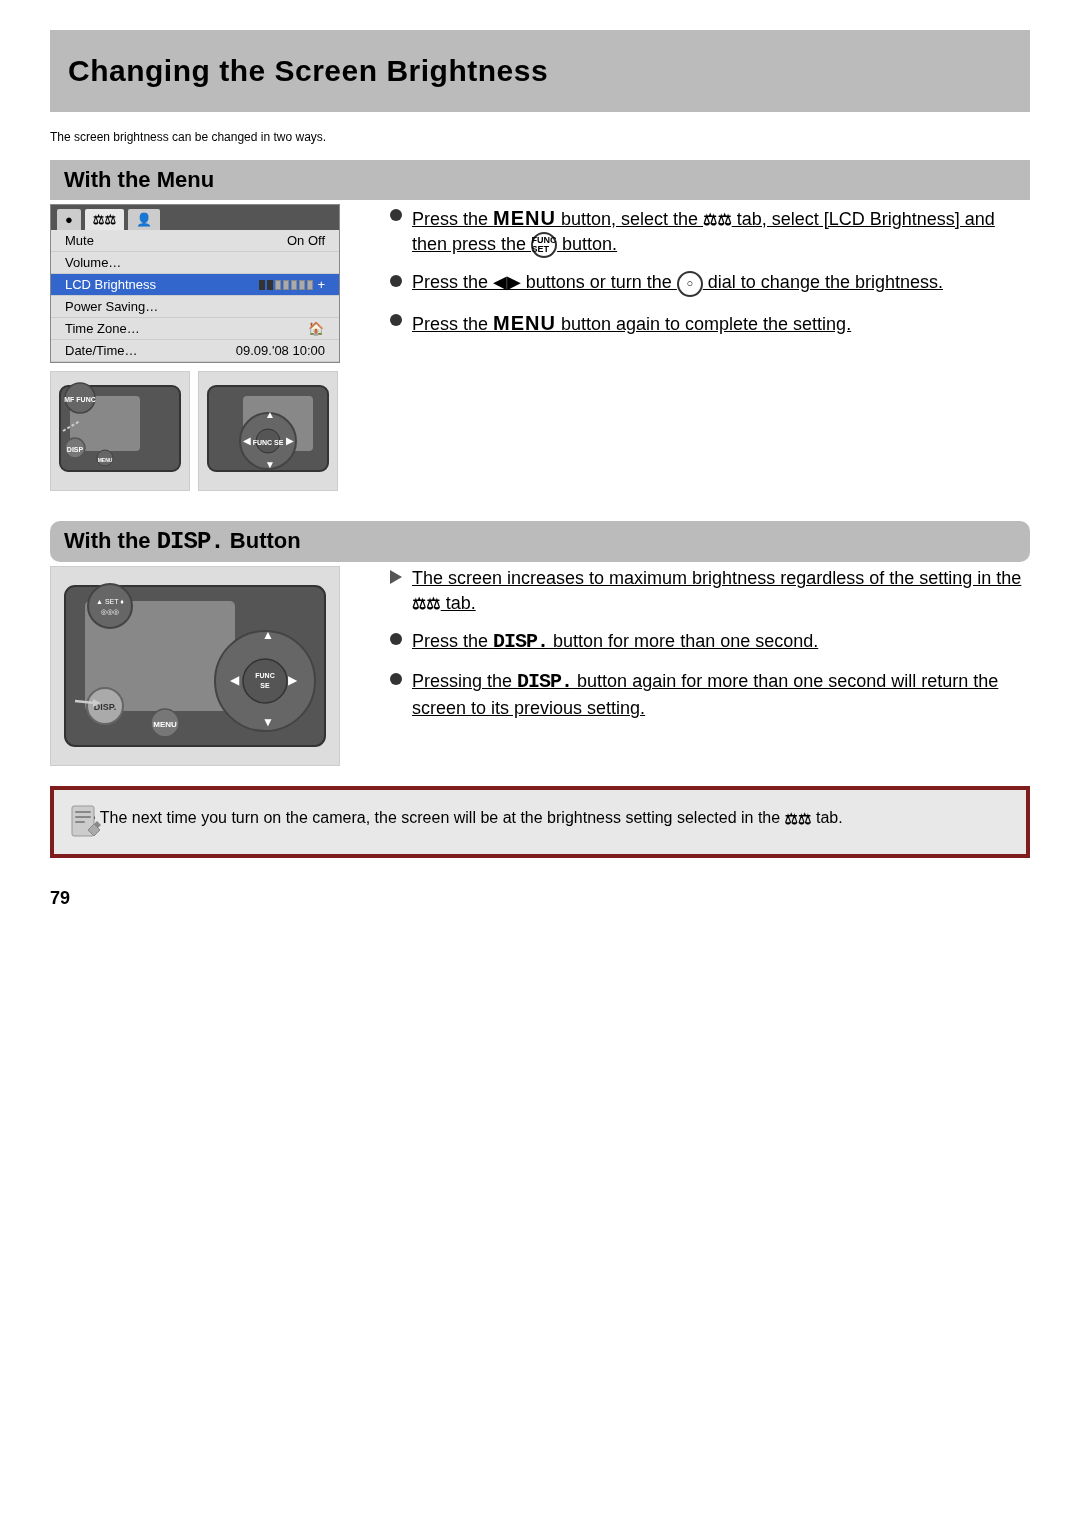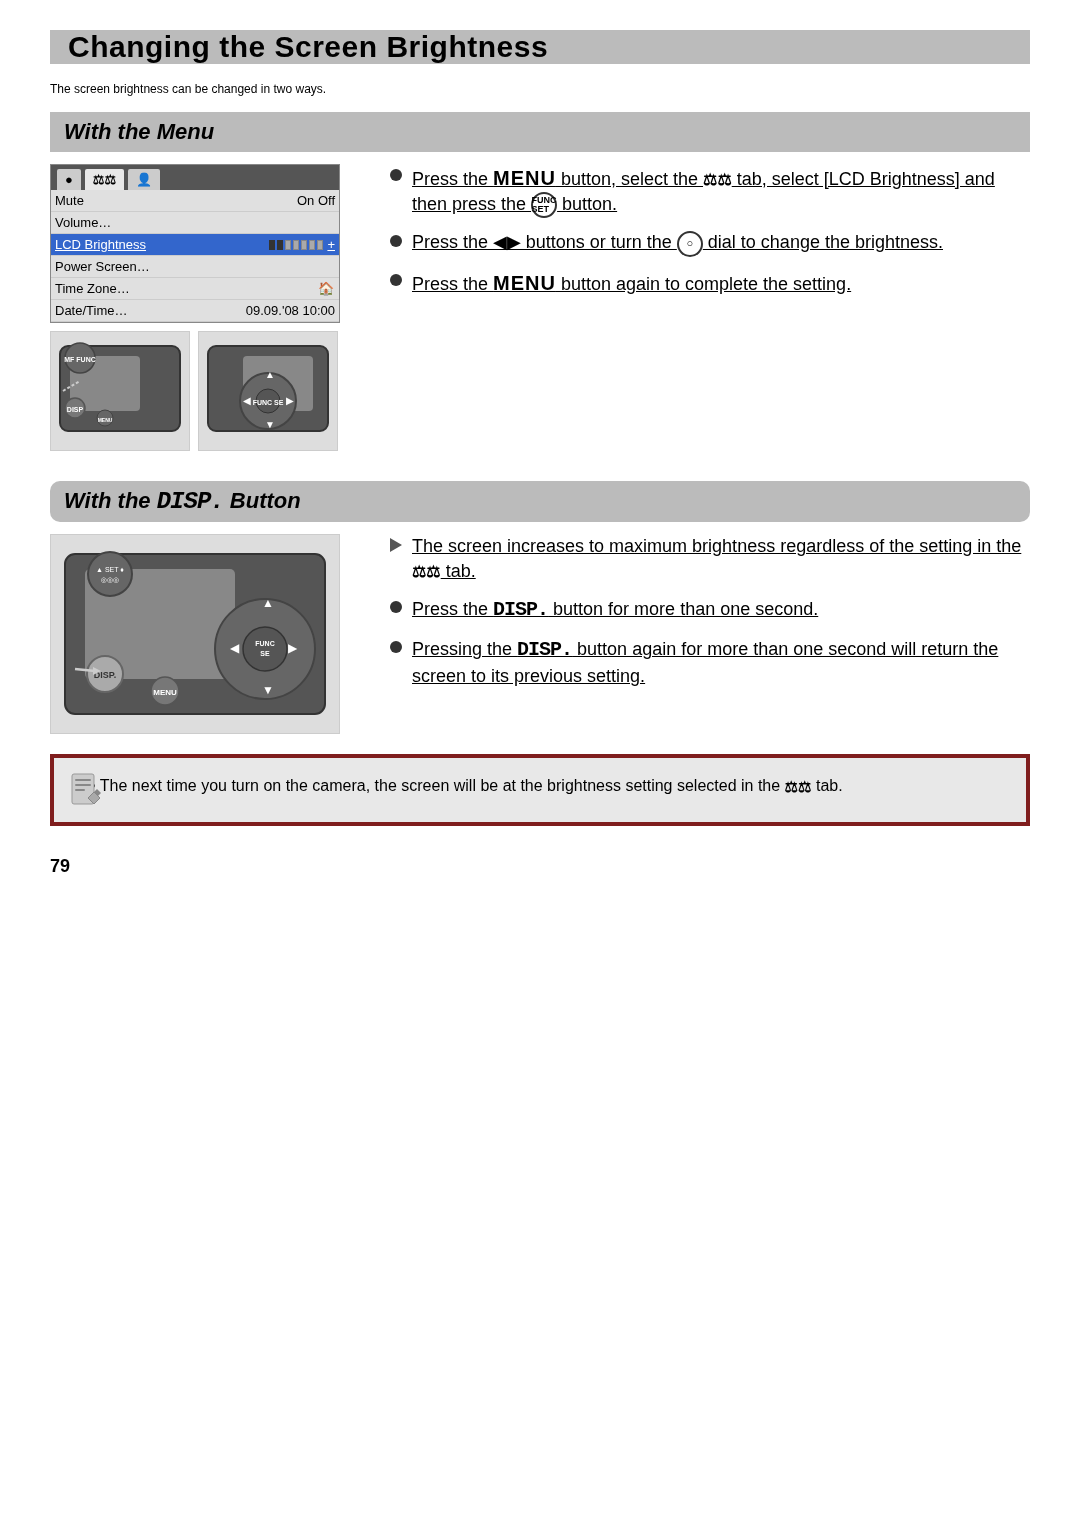--- a/index.html
+++ b/index.html
@@ -9,42 +9,41 @@
       background: #fff;
       font-family: Arial, Helvetica, sans-serif;
       font-size: 18px;
       color: #000;
       padding: 30px 50px 50px 50px;
     }
 
     
     .page-title {
       background: #bbb;
-      padding: 0 18px;
+      padding: 24px 18px;
       font-size: 30px;
       font-weight: 900;
       margin-bottom: 18px;
       letter-spacing: 0.5px;
     }
 
     .intro-text {
       font-size: 12px;
       margin-bottom: 16px;
     }
 
     
     .section-header {
       background: #bbb;
       padding: 7px 14px;
       font-size: 22px;
       font-weight: 900;
-      margin-bottom: 12px;
+      margin-bottom: 4px;
       display: inline-block;
       width: 100%;
-      font-style: italic;
     }
 
     .section-header .disp-font {
       font-family: 'Courier New', monospace;
       font-size: 24px;
       font-weight: 900;
       letter-spacing: -1px;
     }
 
     
@@ -92,30 +91,29 @@
       background: #e8e8e8;
     }
 
     .menu-rows {
       background: #e0e0e0;
     }
 
     .menu-row {
       display: flex;
       justify-content: space-between;
-      padding: 3px 4px;
+      padding: 3px 14px;
       border-bottom: 1px solid #ccc;
       font-size: 13px;
       color: #000;
     }
 
     .menu-row.highlighted {
       background: #3366cc;
       color: #fff;
-      text-decoration: underline;
     }
 
     .brightness-bar {
       display: inline-flex;
       align-items: center;
       gap: 2px;
     }
 
     .bar-filled {
       display: inline-block;
@@ -329,21 +327,21 @@
             <span class="bar-filled"></span>
             <span class="bar-empty"></span>
             <span class="bar-empty"></span>
             <span class="bar-empty"></span>
             <span class="bar-empty"></span>
             <span class="bar-empty"></span>
             <span style="color:#fff; font-size:13px; margin-left:2px;">+</span>
           </span>
         </div>
         <div class="menu-row">
-          <span>Power Screen…</span>
+          <span>Power Saving…</span>
         </div>
         <div class="menu-row">
           <span>Time Zone…</span>
           <span>🏠</span>
         </div>
         <div class="menu-row">
           <span>Date/Time…</span>
           <span>09.09.'08 10:00</span>
         </div>
       </div>

